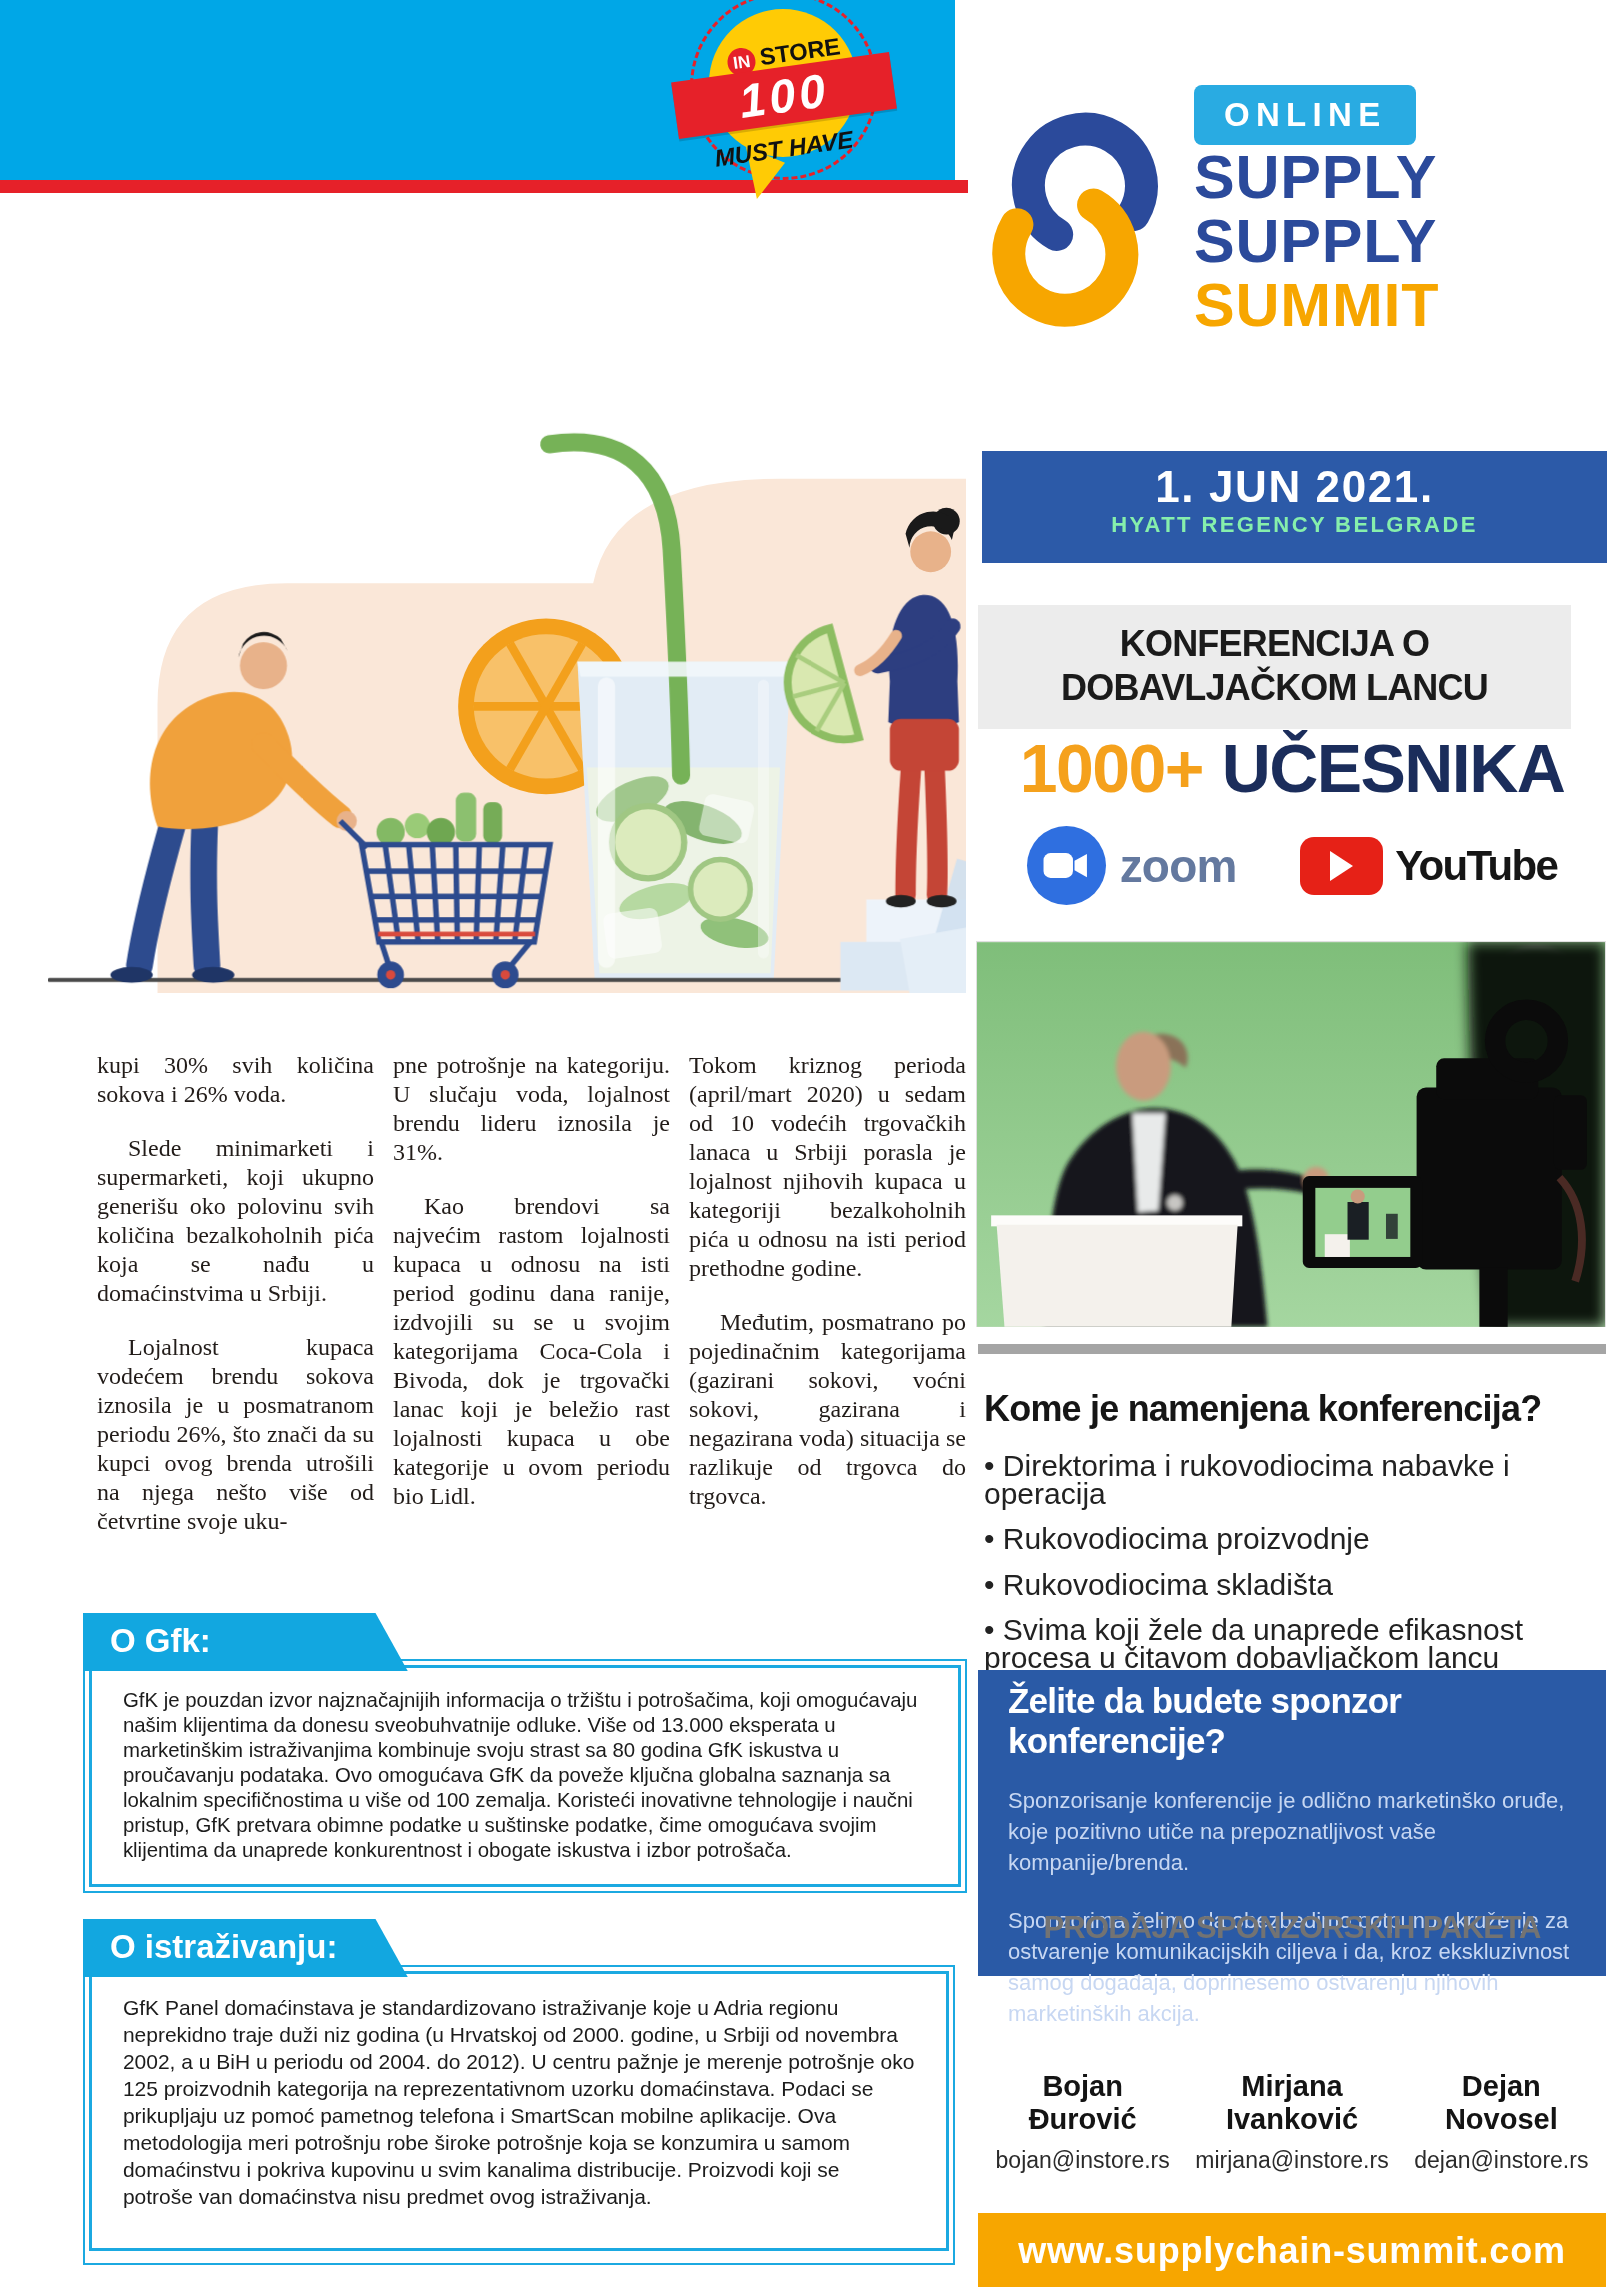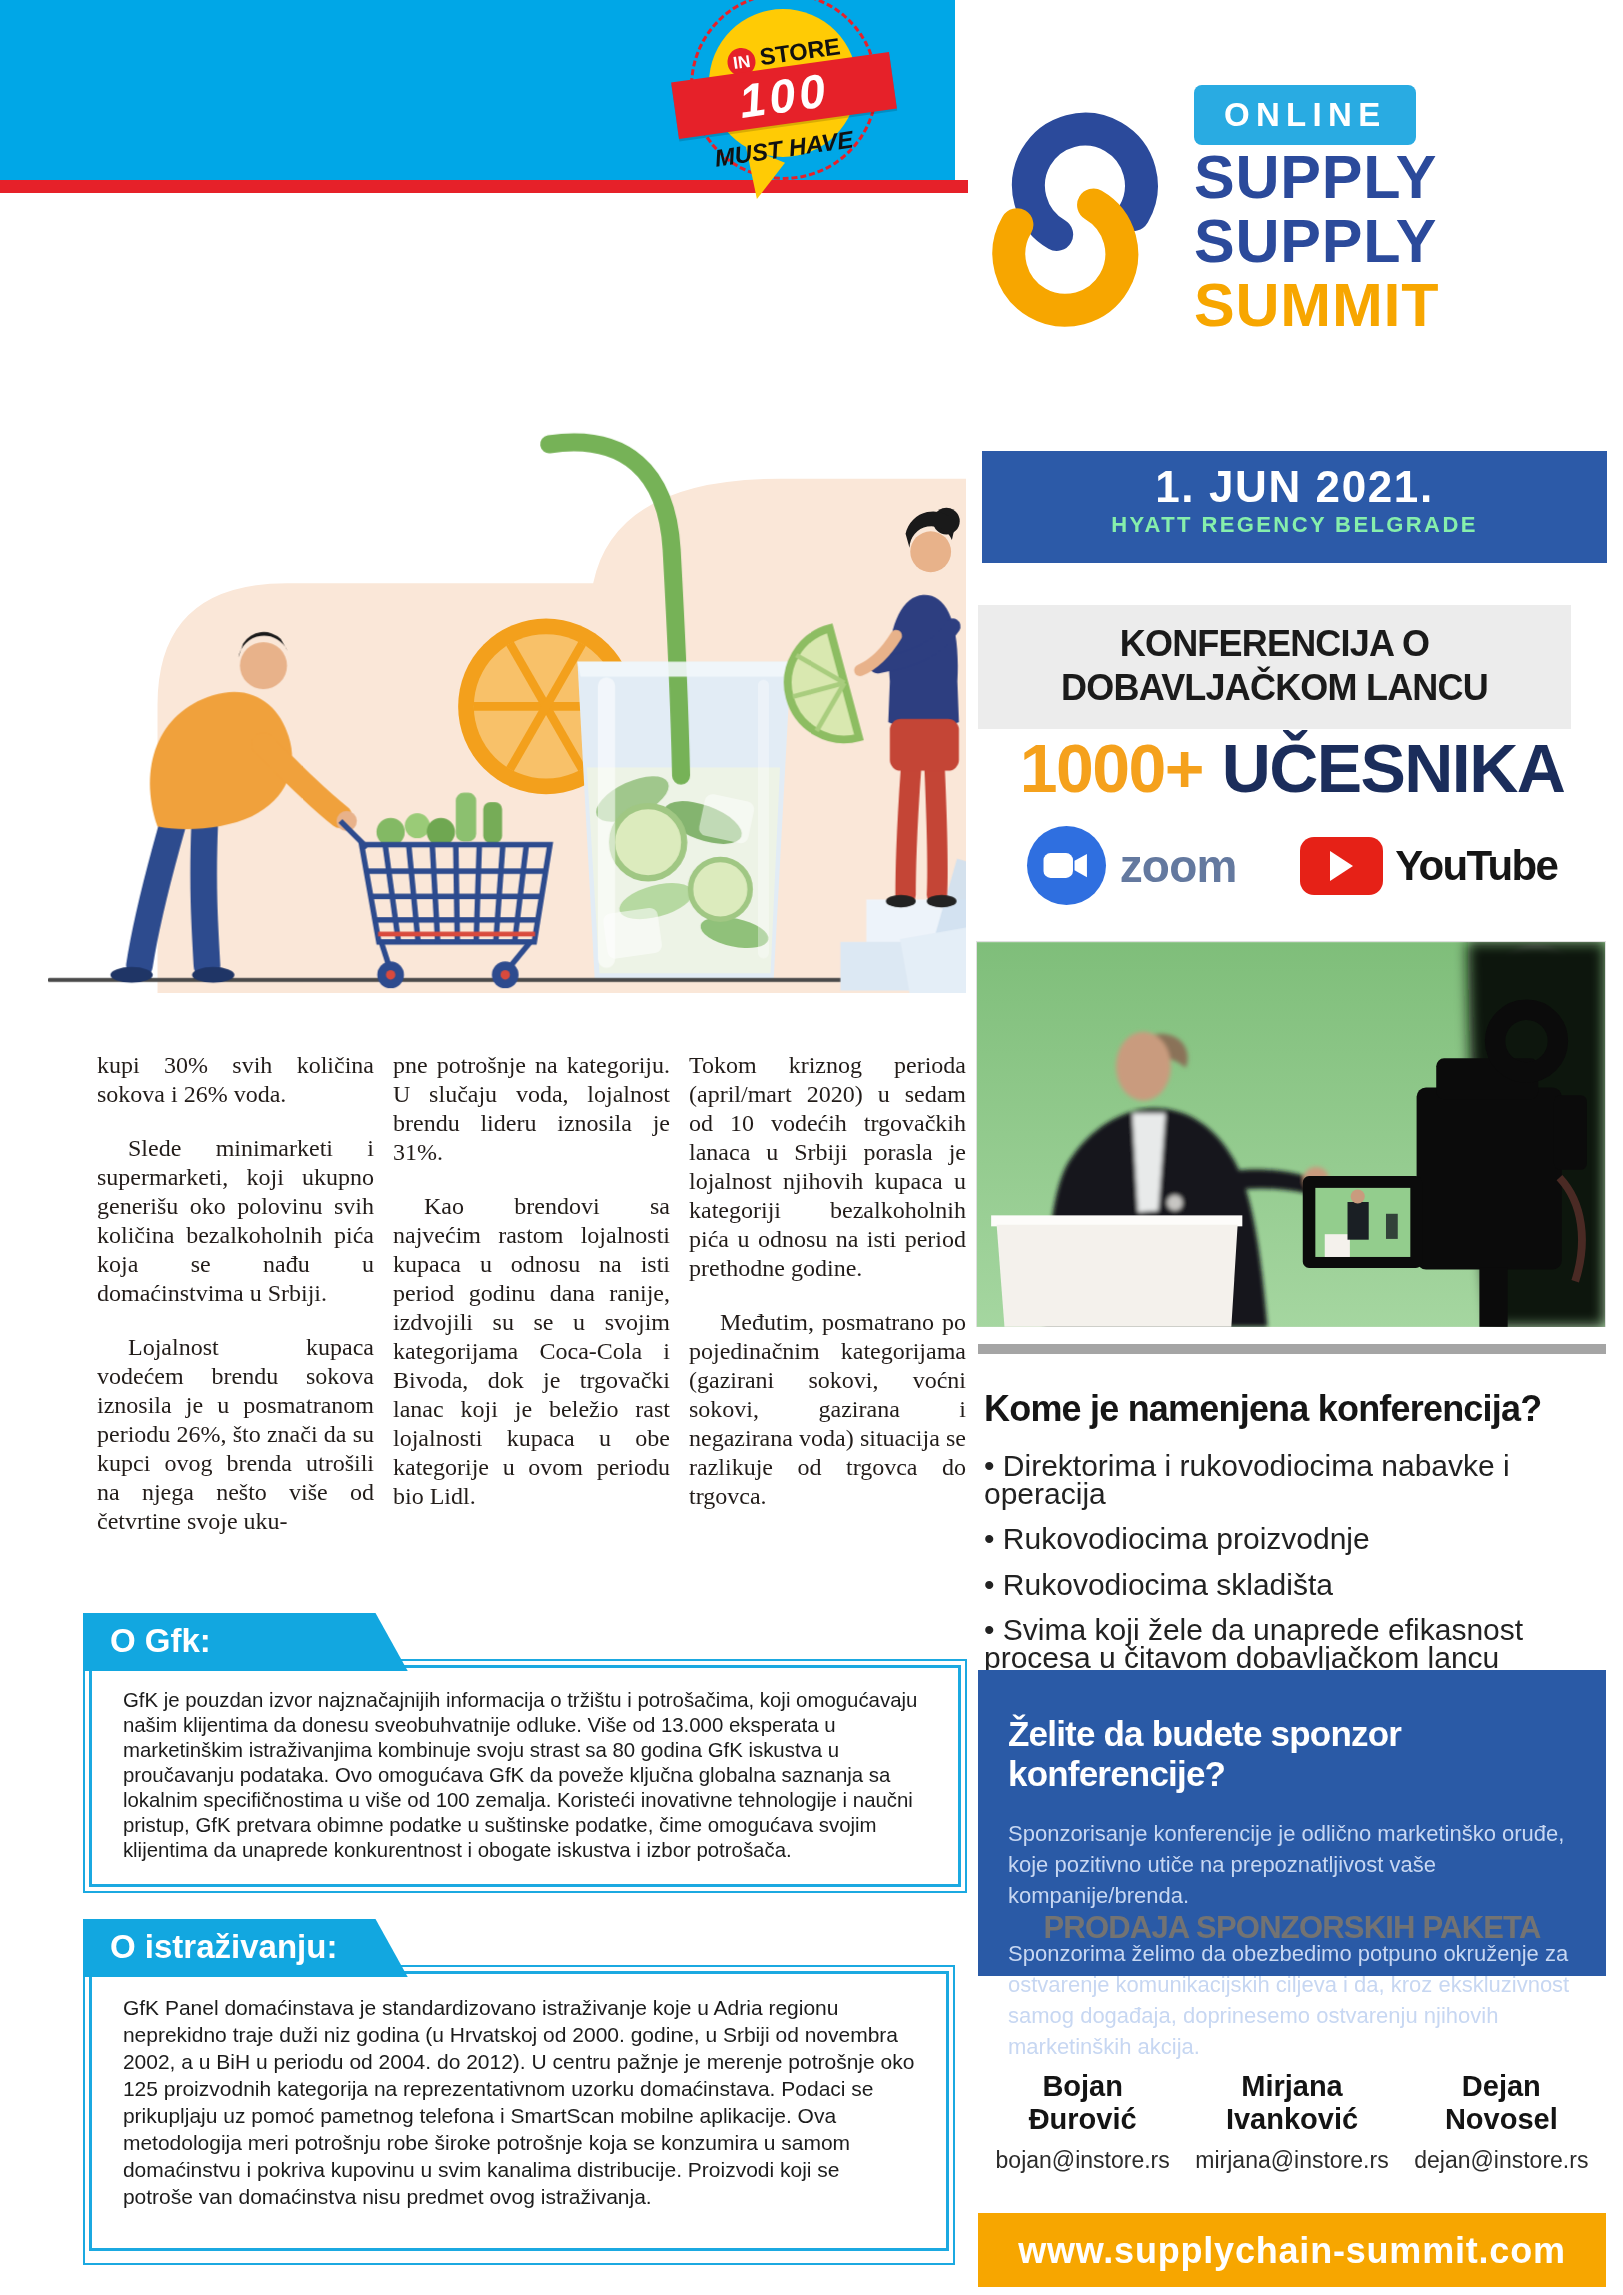--- a/index.html
+++ b/index.html
@@ -71,21 +71,21 @@
   .yt-word{font-size:42px;font-weight:bold;color:#161616;letter-spacing:-1.6px;}
 
   .photo{left:976px;top:941px;width:630px;height:386px;border:0.8px solid #E0E0E0;background:#fff;box-sizing:border-box;}
   .grey-bar{left:978px;top:1344px;width:628px;height:10.2px;background:#A5A5A5;}
 
   .audience{left:984px;top:1388px;width:624px;color:#161616;}
   .aud-h{font-weight:bold;font-size:36px;letter-spacing:-0.8px;margin-bottom:22px;}
   .aud-li{font-size:30px;line-height:28px;margin-bottom:17.3px;color:#222;}
   .aud-li::before{content:"• ";}
 
-  .sponsor{left:978px;top:1670px;width:628px;height:306px;background:#2A5AA6;box-sizing:border-box;padding:44px 30px;}
+  .sponsor{left:978px;top:1670px;width:628px;height:306px;background:#2A5AA6;box-sizing:border-box;padding:11px 30px;}
   .sp-h{color:#fff;font-weight:bold;font-size:35px;letter-spacing:-0.8px;margin-bottom:23.6px;}
   .sp-p{color:#C7D7F2;font-size:22px;line-height:31px;margin:0 0 27px 0;}
 
   .sales-h{left:978px;top:1910px;width:628px;text-align:center;font-weight:bold;font-size:31px;color:#737373;letter-spacing:-0.8px;}
   .contacts{left:978px;top:2070px;width:628px;display:flex;}
   .contact{flex:1;text-align:center;}
   .c-name{font-weight:bold;font-size:29px;line-height:33px;color:#141414;width:165px;margin:0 auto;}
   .c-email{font-size:23px;color:#2b2b2b;margin-top:11px;}
 
   .orange-footer{left:978px;top:2213px;width:628px;height:74px;background:#F7A600;text-align:center;}

